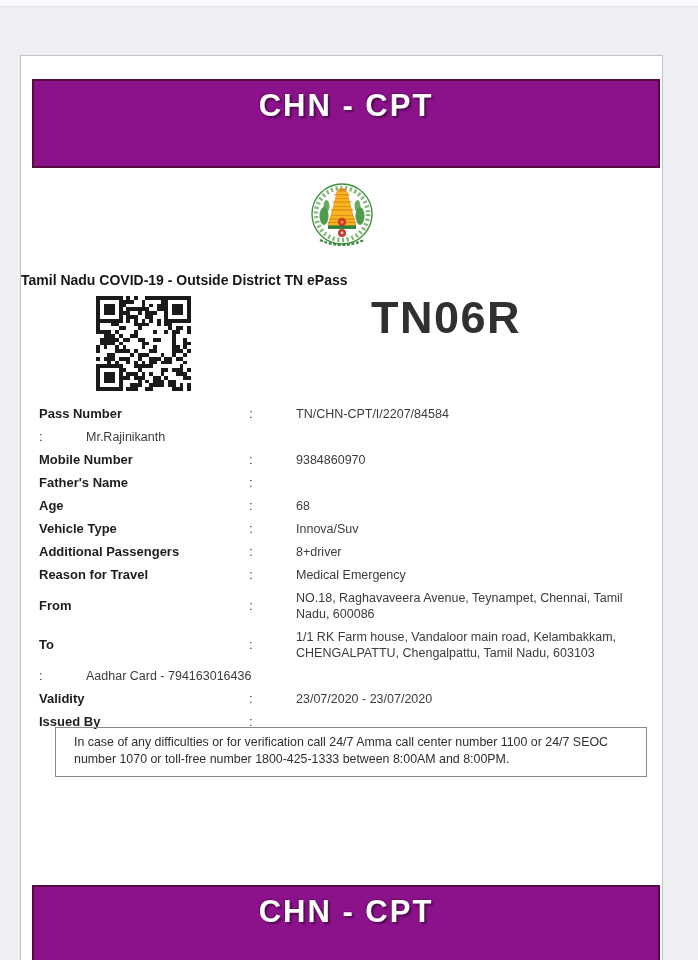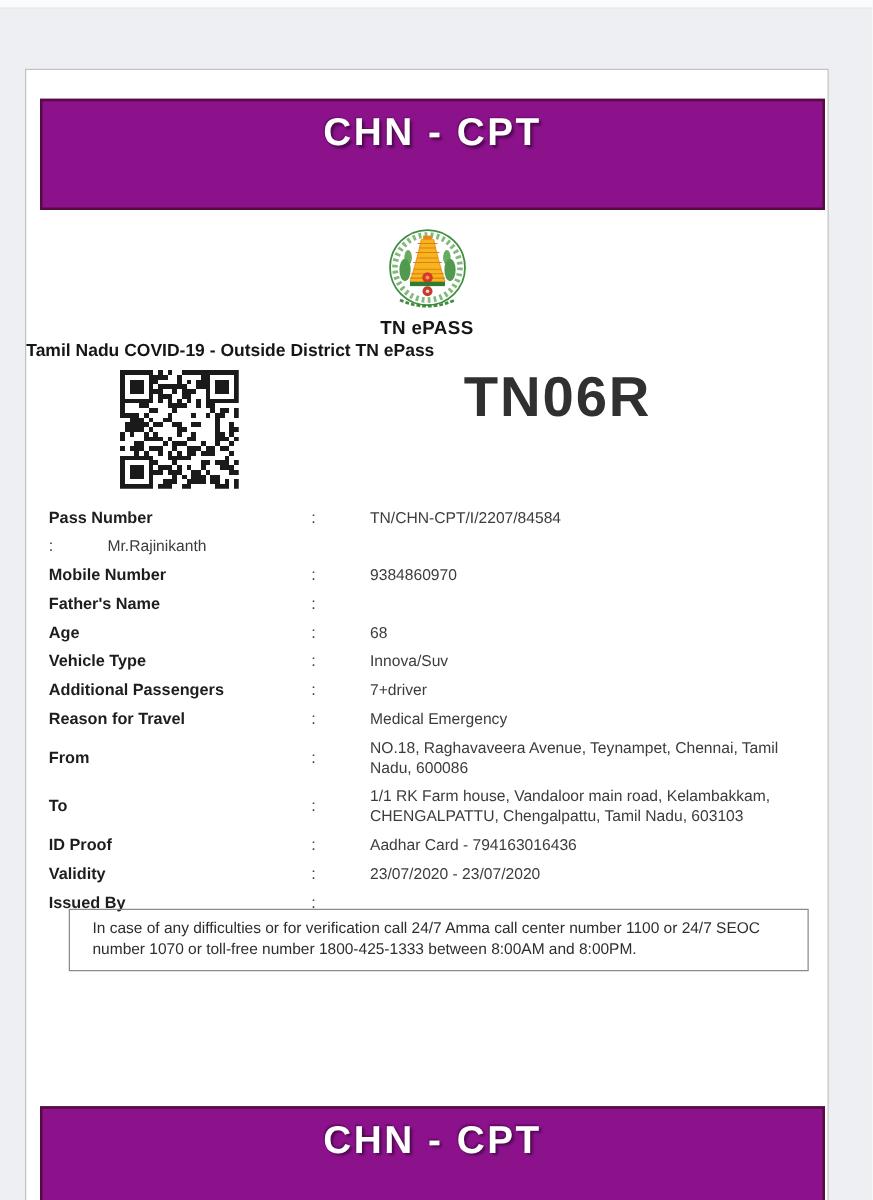--- a/index.html
+++ b/index.html
@@ -135,21 +135,20 @@
 
       <rect x="24" y="47.5" width="28" height="3.4" fill="#2f7d33"></rect>
 
       <circle cx="38" cy="55" r="4" fill="#c43b2f"></circle>
       <circle cx="38" cy="55" r="1.4" fill="#ffffff" opacity="0.8"></circle>
 
       <path d="M16 62 Q38 72 60 62" stroke="#2f7d33" stroke-width="2.2" fill="none" stroke-dasharray="3 1.6" opacity="0.9"></path>
     </svg>
   </div>
 
-  <div class="app-title">TN ePASS</div>
 
   <div class="app-subtitle">Tamil Nadu COVID-19 - Outside District TN ePass</div>
 
   <div class="qr" id="qr"><svg viewBox="0 0 25 25" width="95" height="95" shape-rendering="crispEdges">
         <rect width="25" height="25" fill="#ffffff"></rect>
         <g fill="#1a1a1a">
           <rect x="0" y="0" width="1" height="1"></rect>
           <rect x="1" y="0" width="1" height="1"></rect>
           <rect x="2" y="0" width="1" height="1"></rect>
           <rect x="3" y="0" width="1" height="1"></rect>
@@ -500,21 +499,21 @@
 
     <div class="field-row">
       <span class="field-label">Vehicle Type</span>
       <span class="field-colon">:</span>
       <span class="field-value">Innova/Suv</span>
     </div>
 
     <div class="field-row">
       <span class="field-label">Additional Passengers</span>
       <span class="field-colon">:</span>
-      <span class="field-value">7+driver</span>
+      <span class="field-value">8+driver</span>
     </div>
 
     <div class="field-row">
       <span class="field-label">Reason for Travel</span>
       <span class="field-colon">:</span>
       <span class="field-value">Medical Emergency</span>
     </div>
 
     <div class="field-row">
       <span class="field-label">From</span>
@@ -522,21 +521,20 @@
       <span class="field-value">NO.18, Raghavaveera Avenue, Teynampet, Chennai, Tamil Nadu, 600086</span>
     </div>
 
     <div class="field-row">
       <span class="field-label">To</span>
       <span class="field-colon">:</span>
       <span class="field-value">1/1 RK Farm house, Vandaloor main road, Kelambakkam, CHENGALPATTU, Chengalpattu, Tamil Nadu, 603103</span>
     </div>
 
     <div class="field-row">
-      <span class="field-label">ID Proof</span>
       <span class="field-colon">:</span>
       <span class="field-value">Aadhar Card - 794163016436</span>
     </div>
 
     <div class="field-row">
       <span class="field-label">Validity</span>
       <span class="field-colon">:</span>
       <span class="field-value">23/07/2020 - 23/07/2020</span>
     </div>
 

